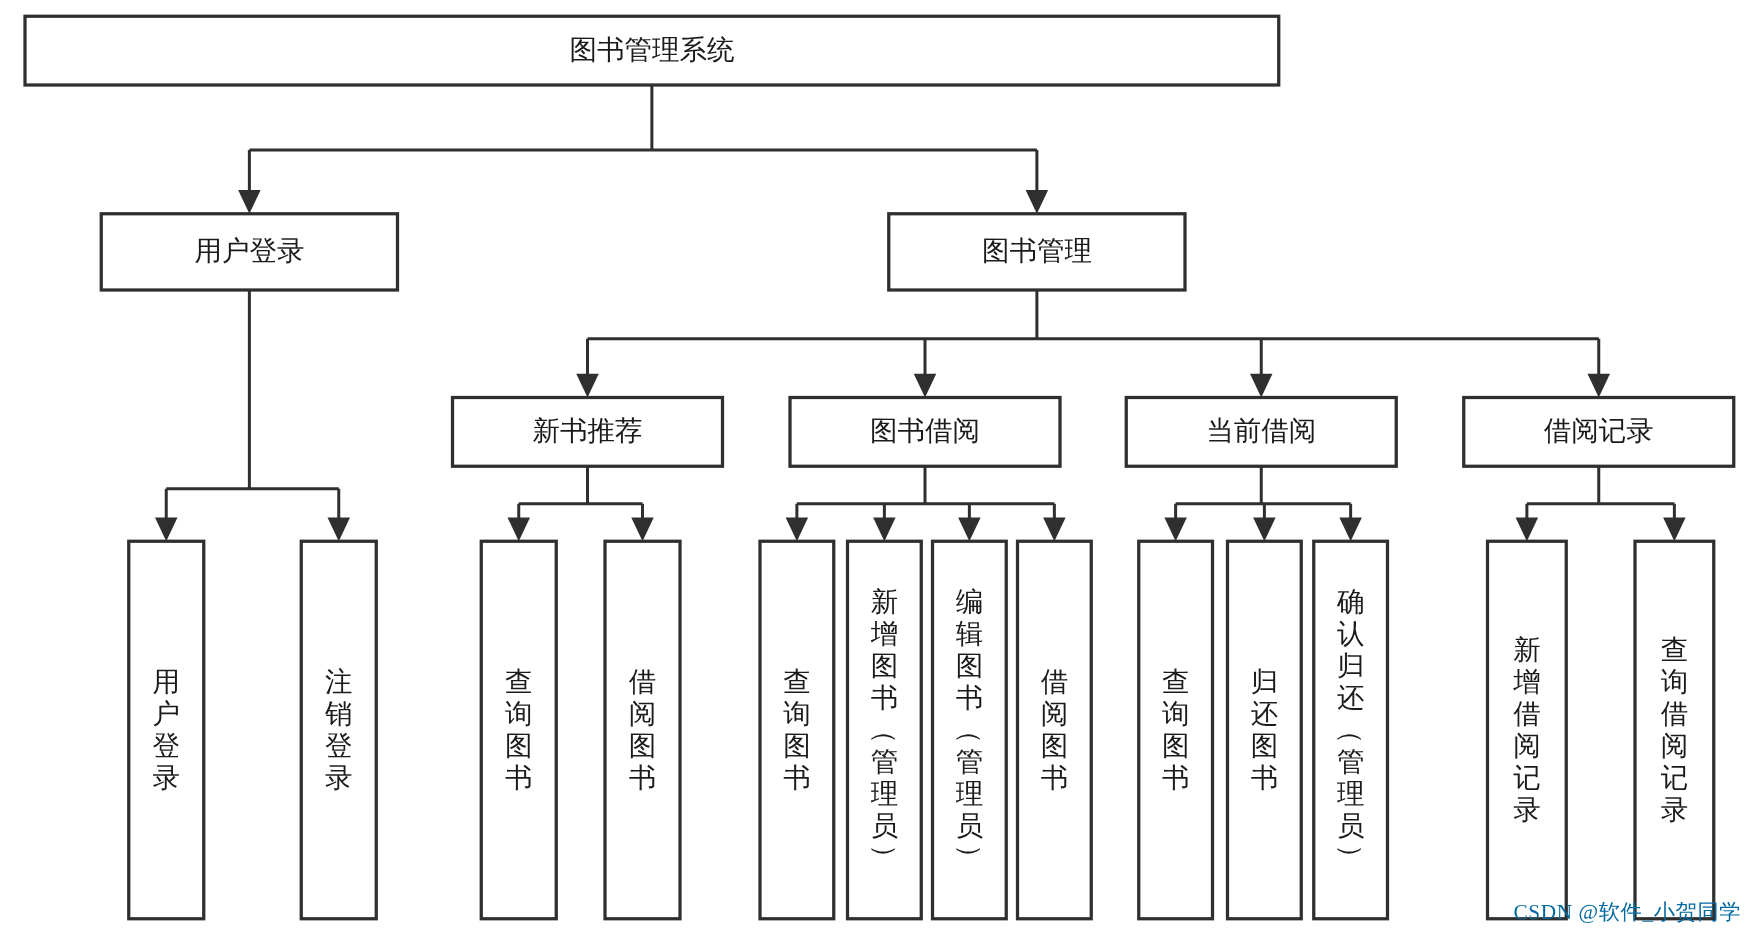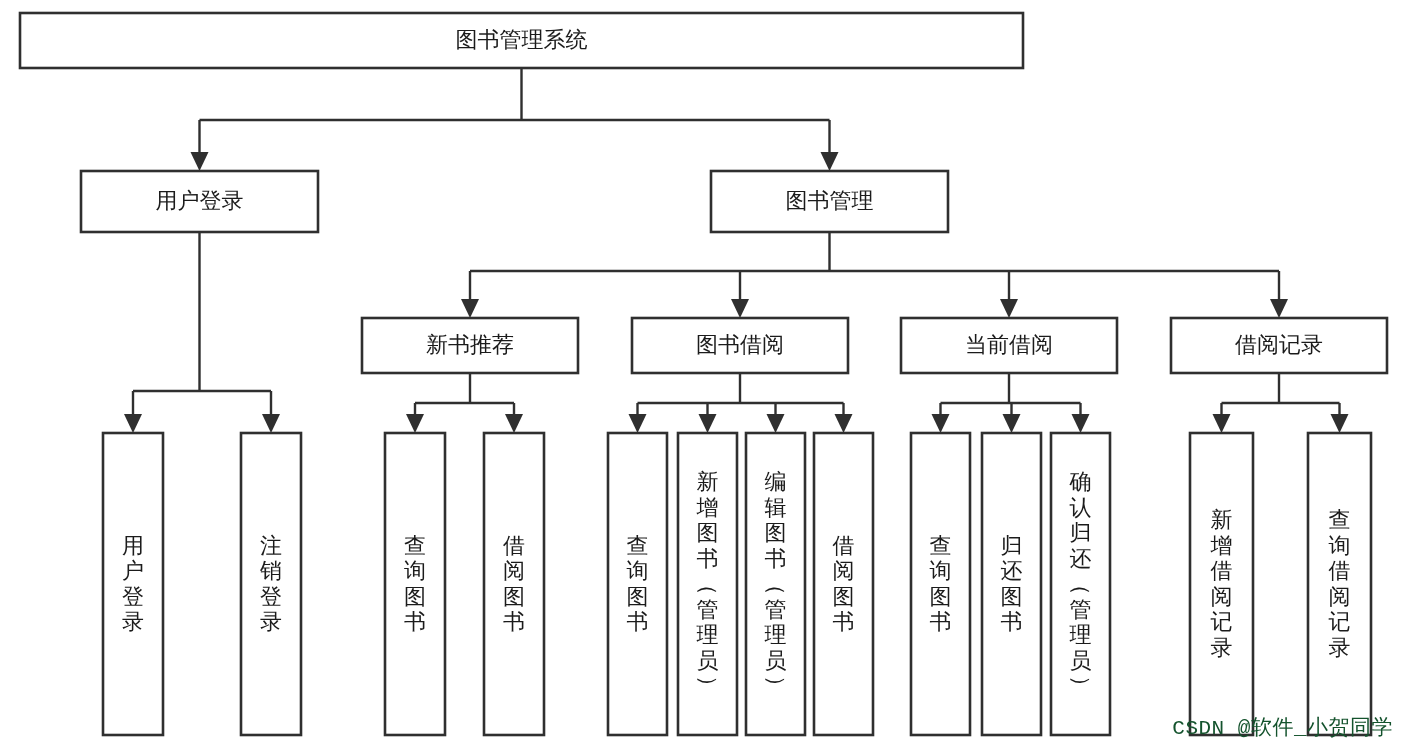--- a/index.html
+++ b/index.html
@@ -52,23 +52,23 @@
   .node-label-v {
     font-family: "Liberation Sans", "DejaVu Sans", sans-serif;
     font-size: 22px;
     fill: #1b1b1b;
     text-anchor: middle;
   }
   .watermark {
     position: absolute;
     right: 12px;
     bottom: 6px;
-    font-family: Liberation Mono, monospace;
-    font-size: 21px;
-    color: #14532d;
+    font-family: Liberation Serif, serif;
+    font-size: 17px;
+    color: #0369a1;
     letter-spacing: 0.5px;
     white-space: nowrap;
     user-select: none;
   }
 </style>
 </head>
 <body>
 
 <div id="diagram-root">
   <svg class="diagram" id="diagram-svg" viewBox="0 0 1405 747" xmlns="http://www.w3.org/2000/svg">

